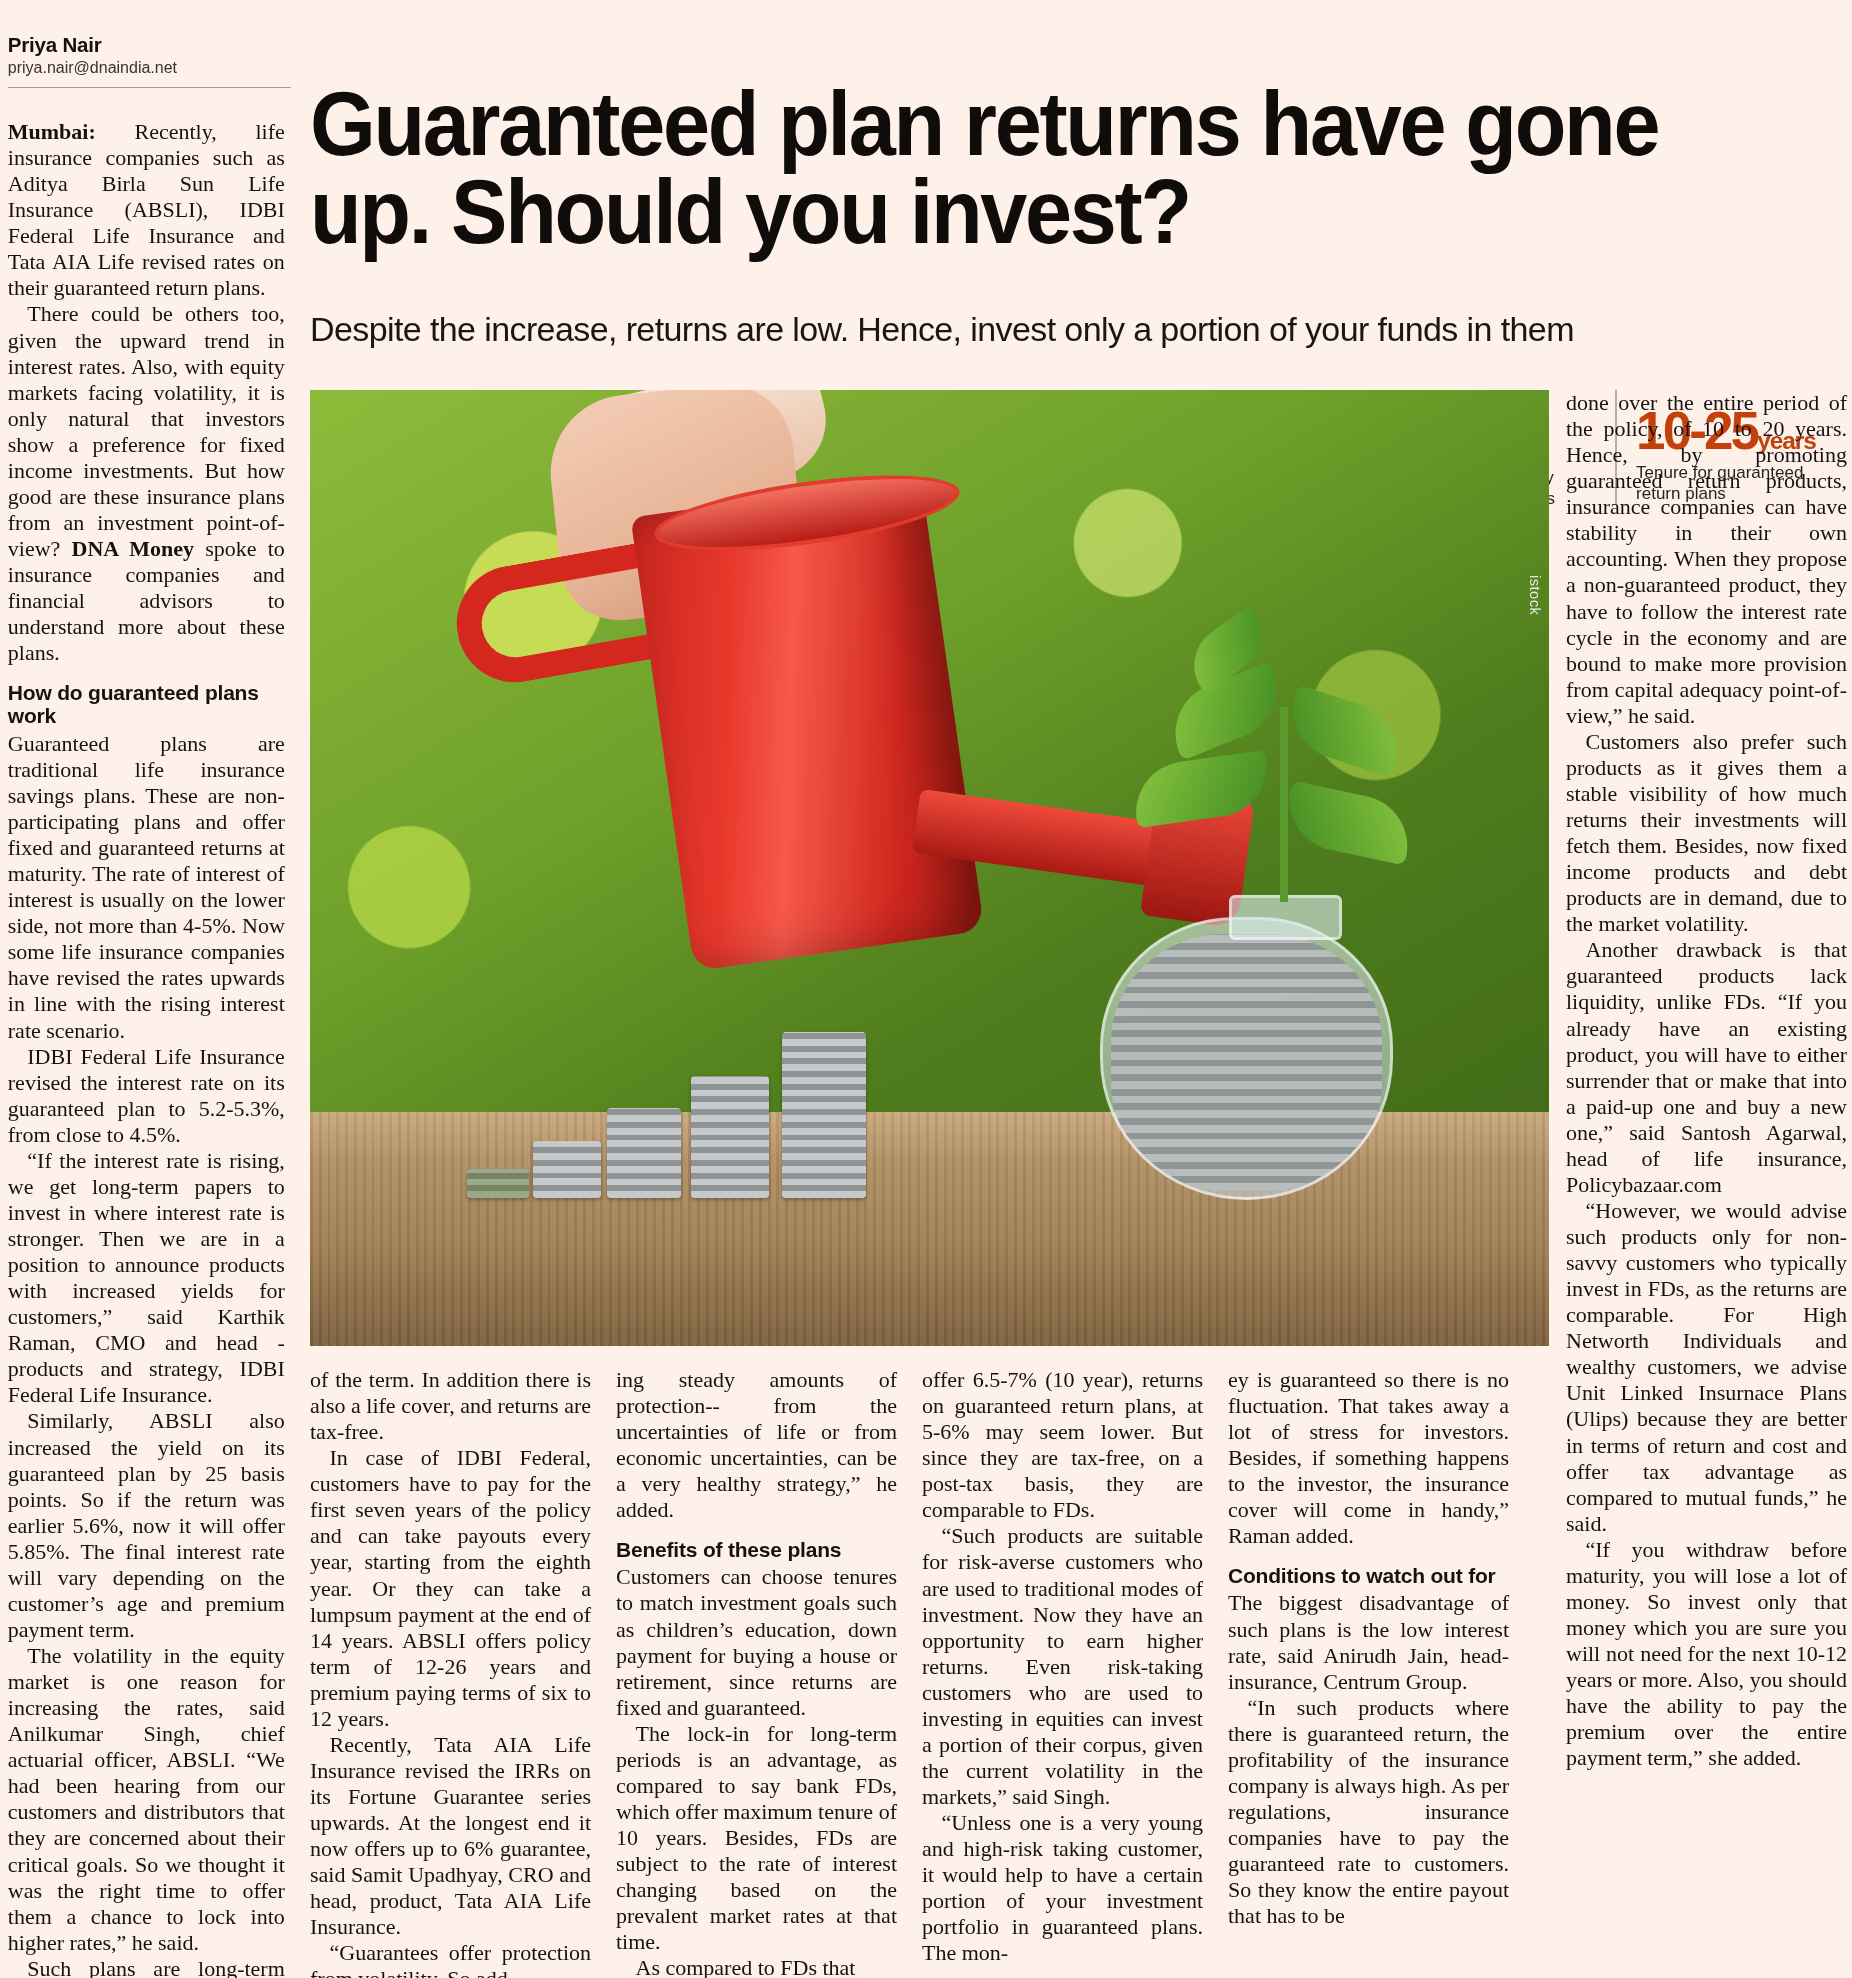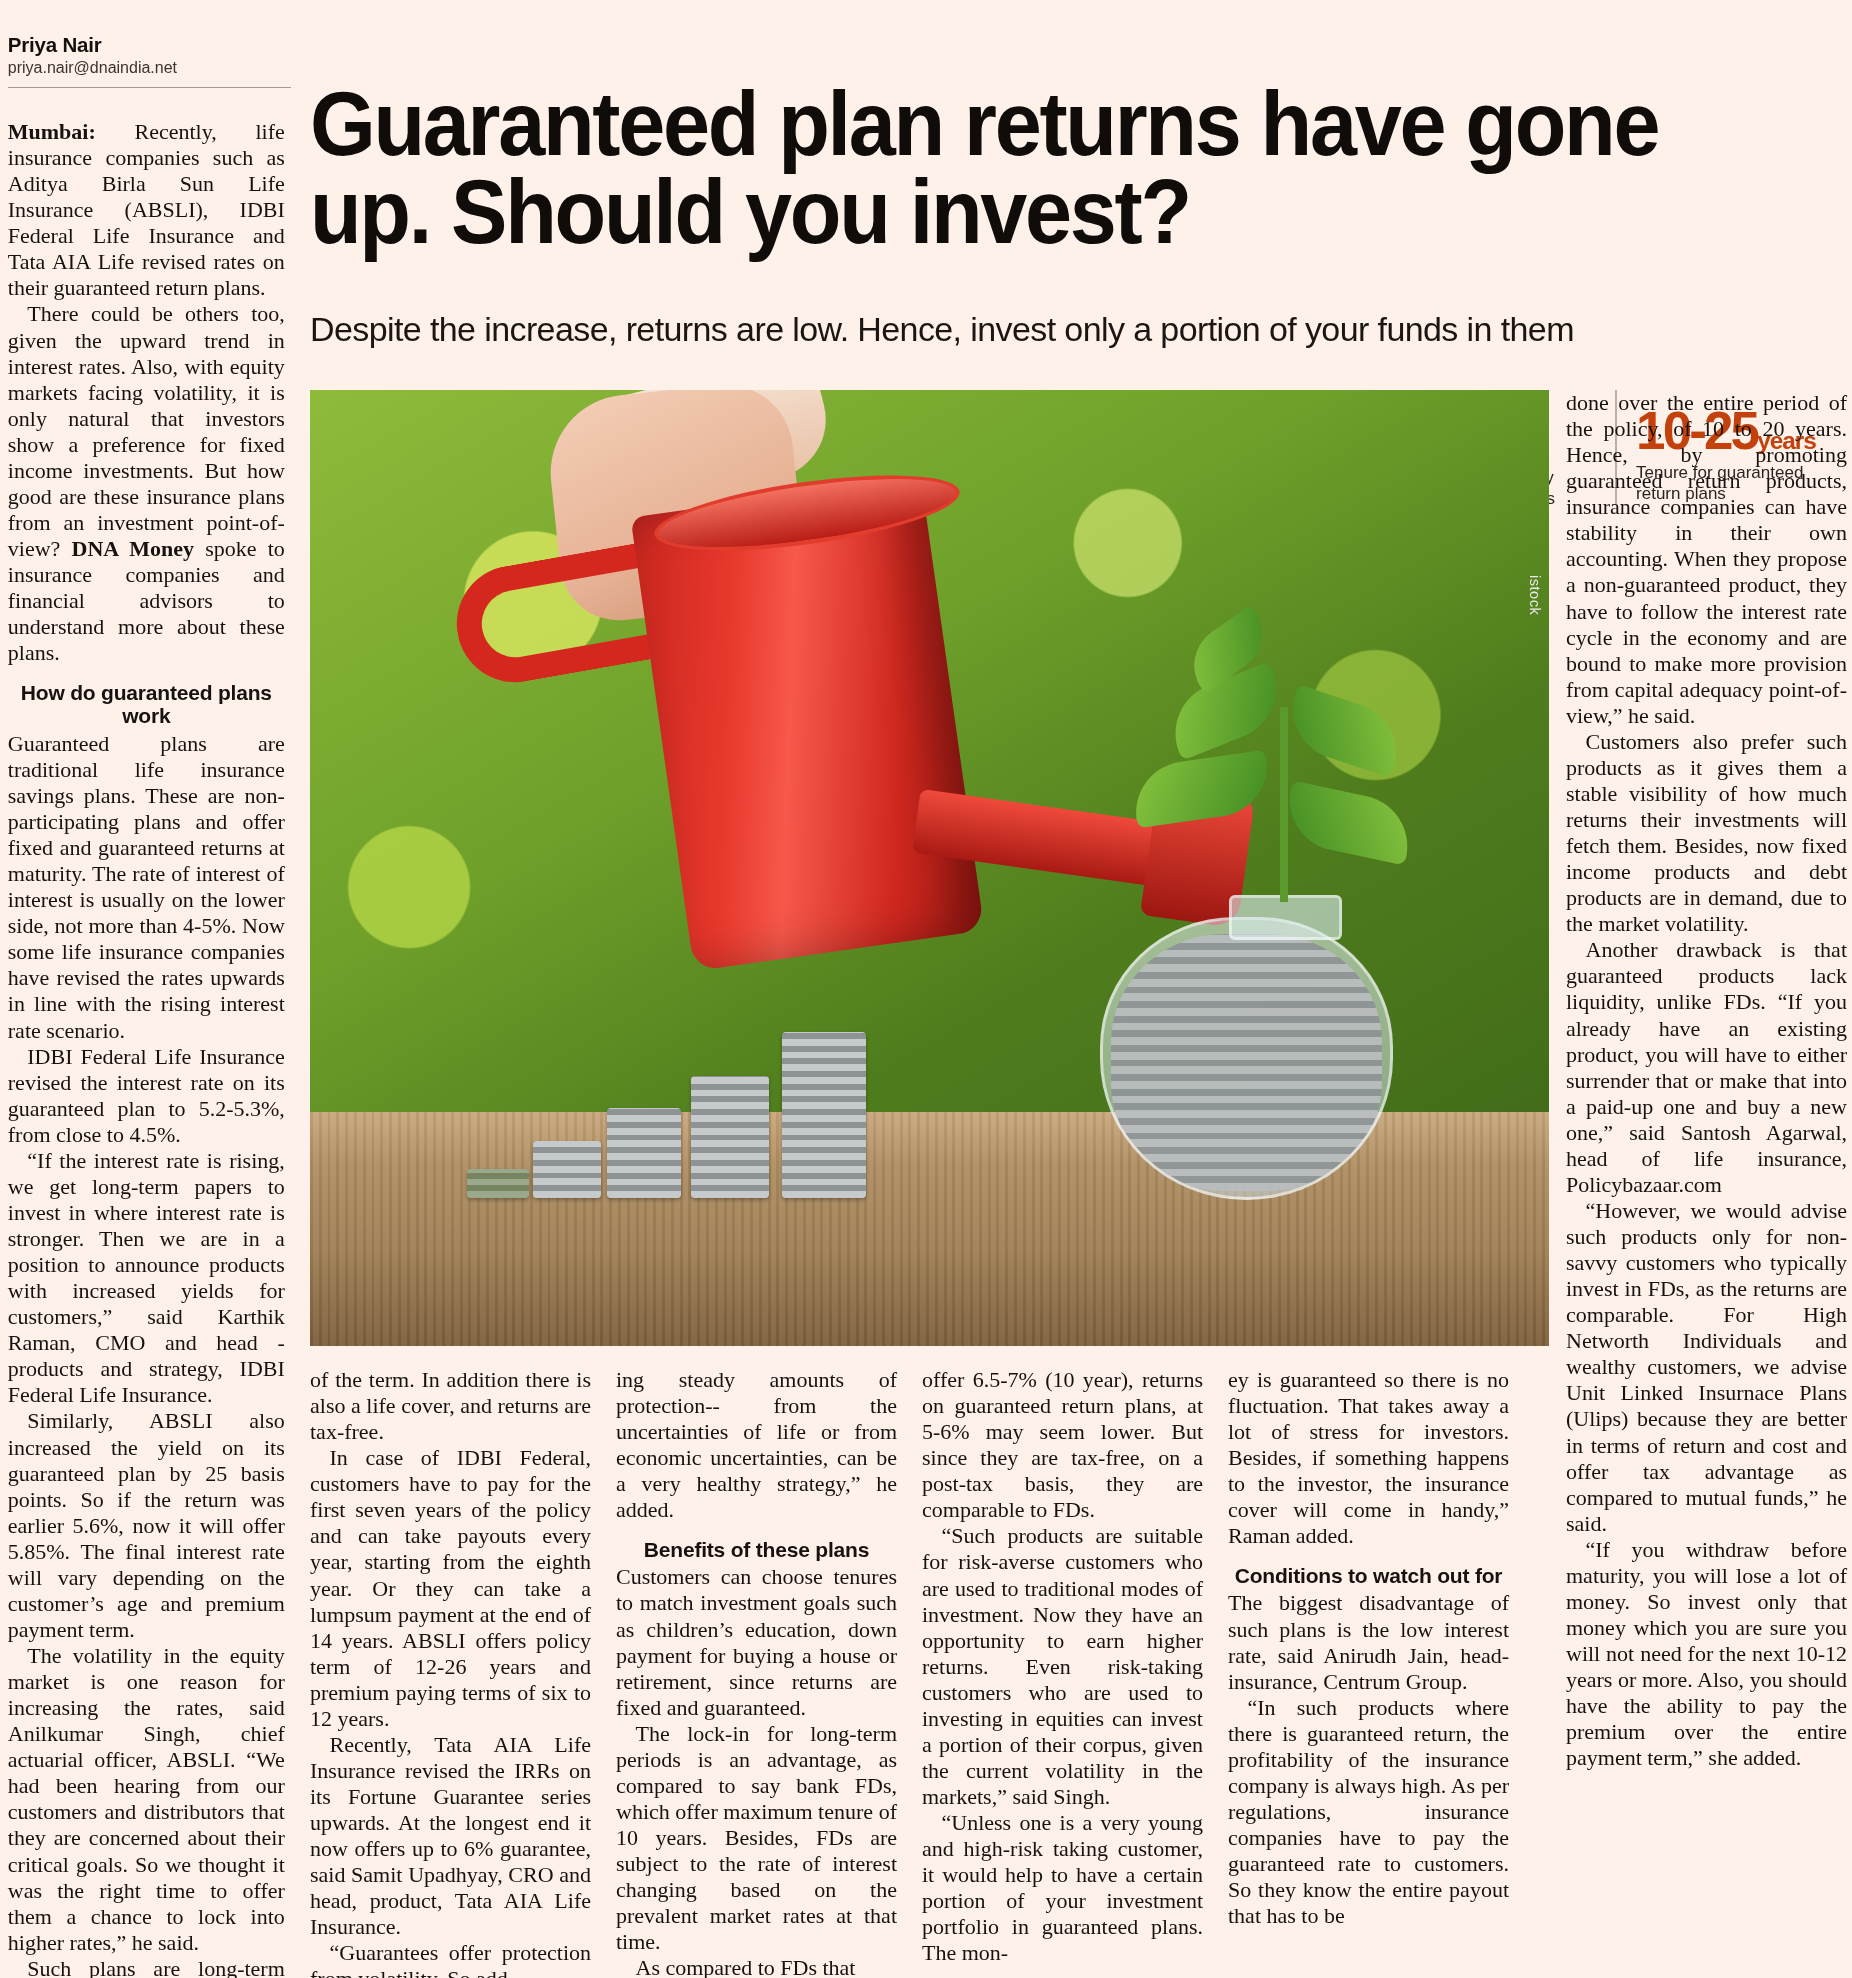--- a/index.html
+++ b/index.html
@@ -80,21 +80,21 @@
   }
   .col-left p { margin: 0; text-indent: 19.5px; }
   .col-left p.first { text-indent: 0; }
   .col-left b.lead { font-weight: bold; }
   .subhead-inline {
     font-family: "Liberation Sans", sans-serif;
     font-weight: bold;
     font-size: 21px;
     line-height: 1.12;
     margin: 14.6px 0 2.9px 0;
-    text-align: center;
+    text-align: left;
     letter-spacing: -0.2px;
   }
 
   
   .stats {
     position: absolute;
     left: 975px;
     top: 390px;
     width: 878px;
     height: 122px;

